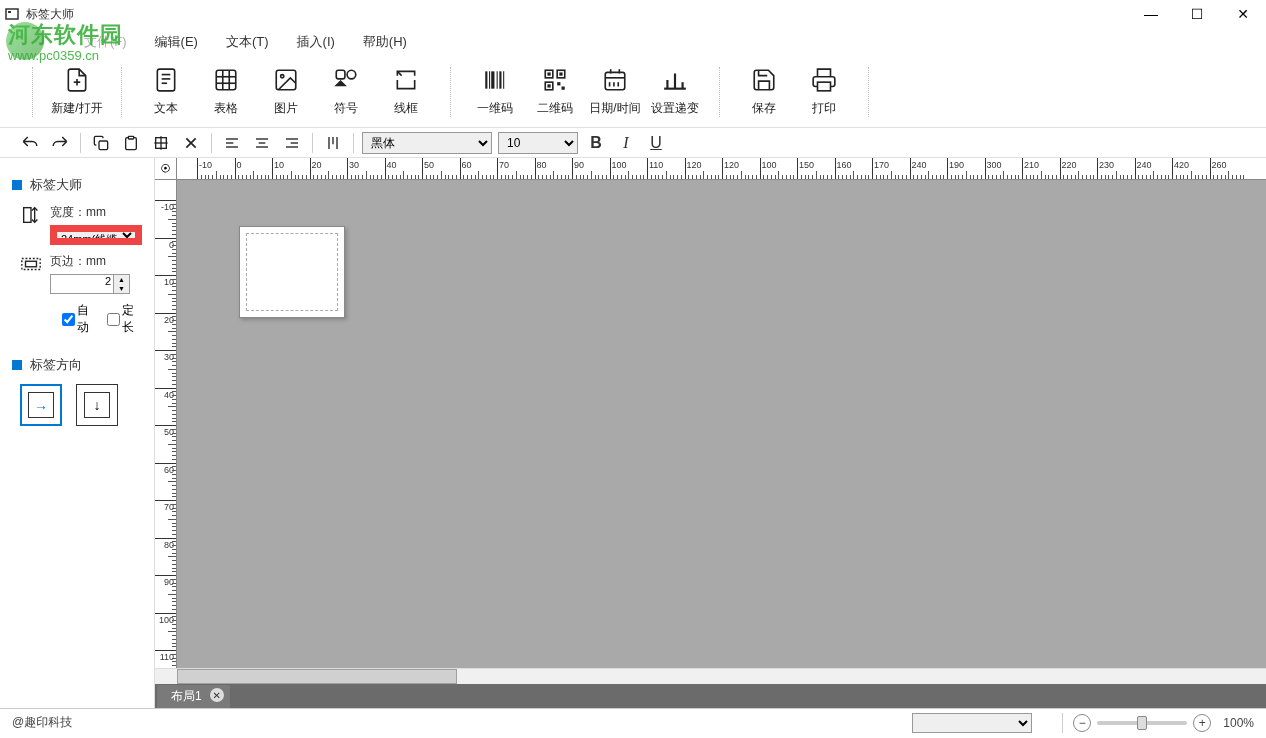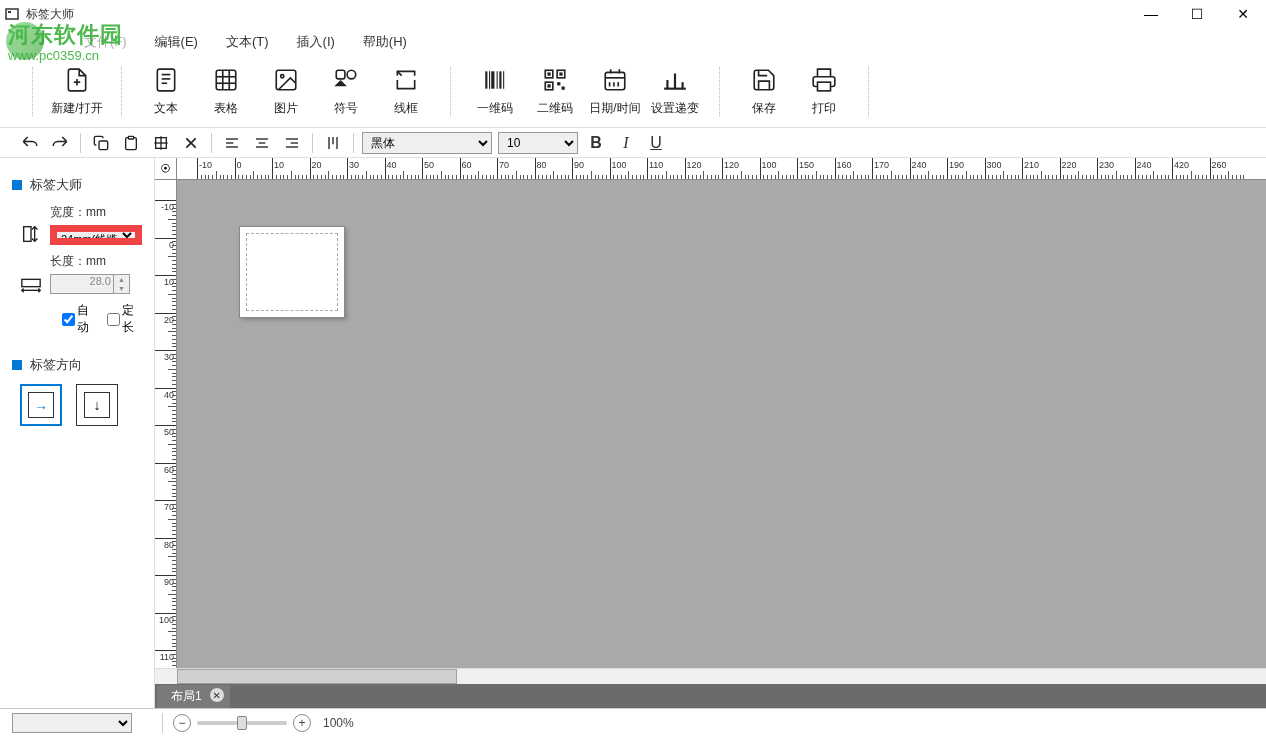--- a/index.html
+++ b/index.html
@@ -36,21 +36,21 @@
 .fmt-sep { width: 0; height: 20px; border-left: 1px solid #ccc; margin: 0 2px; }
 .fmt-select { height: 22px; border: 1px solid #999; font-size: 12px; padding: 0 4px; }
 
 
 .main-area { display: flex; height: 550px; }
 
 
 .sidebar { width: 194px; background: #fff; padding: 10px 12px; font-size: 13px; border-right: 1px solid #ddd; }
 .sb-section-title { display: flex; align-items: center; margin: 8px 0 10px; color: #333; }
 .sb-marker { width: 10px; height: 10px; background: #0078d4; margin-right: 8px; }
-.sb-row { display: flex; align-items: flex-end; margin: 8px 0 8px 8px; gap: 8px; }
+.sb-row { display: flex; align-items: flex-start; margin: 8px 0 8px 8px; gap: 8px; }
 .sb-icon { width: 22px; height: 22px; display: flex; align-items: center; justify-content: center; }
 .sb-col { display: flex; flex-direction: column; gap: 4px; flex: 1; }
 .sb-label { font-size: 12px; color: #333; }
 .sb-select { width: 92px; height: 20px; font-size: 11px; border: 7px solid #ef4444; }
 .sb-spin { width: 80px; height: 20px; border: 1px solid #999; font-size: 11px; text-align: right; padding-right: 18px; position: relative; background: #fff; }
 .sb-spin.disabled { background: #f0f0f0; color: #888; }
 .sb-spin-btns { position: absolute; right: 0; top: 0; width: 16px; height: 100%; display: flex; flex-direction: column; border-left: 1px solid #999; }
 .sb-spin-btn { flex: 1; font-size: 7px; display: flex; align-items: center; justify-content: center; cursor: pointer; background: #eee; }
 .sb-warning { font-size: 11px; color: #d00; margin: 4px 0 10px 8px; }
 .sb-checks { display: flex; gap: 10px; margin-left: 50px; margin-top: 8px; }
@@ -371,29 +371,27 @@
           </svg>
         </div>
       <div class="sb-col">
         <span class="sb-label">宽度：mm</span>
         <select class="sb-select"><option>24mm(线缆用</option></select>
       </div>
     </div>
     <div class="sb-row">
       <div class="sb-icon">
           <svg width="22" height="22" viewBox="0 0 24 24" fill="none" stroke="#222" stroke-width="1.5">
-            <rect x="2" y="8" width="20" height="8"></rect>
-            <line x1="2" y1="20" x2="22" y2="20"></line>
-            <polyline points="4 18 2 20 4 22"></polyline>
-            <polyline points="20 18 22 20 20 22"></polyline>
+            <rect x="2" y="6" width="20" height="12" stroke-dasharray="2 2"></rect>
+            <rect x="6" y="9" width="12" height="6"></rect>
           </svg>
         </div>
       <div class="sb-col">
-        <span class="sb-label">长度：mm</span>
-        <div class="sb-spin disabled"><span>28.0</span><div class="sb-spin-btns">
+        <span class="sb-label">页边：mm</span>
+        <div class="sb-spin"><span>2</span><div class="sb-spin-btns">
               <div class="sb-spin-btn">▲</div>
               <div class="sb-spin-btn">▼</div>
             </div></div>
       </div>
     </div>
     <div class="sb-checks">
       <label class="sb-check">
           <input type="checkbox" checked="" style="">
           <span>自动</span>
         </label>
@@ -883,20 +881,21 @@
     <div class="doc-tabs">
       <div class="doc-tab">
         <span>布局1</span>
         <span class="close-x">✕</span>
       </div>
     </div>
   </div>
 </div>
 
 <div class="statusbar">
+  <div class="sb-left">@趣印科技</div>
   <select class="sb-combo"><option></option></select>
   <div class="sb-divider"></div>
   <div class="zoom-ctl">
     <div class="zoom-btn">−</div>
     <div class="zoom-slider">
         <div class="zoom-thumb"></div>
       </div>
     <div class="zoom-btn">+</div>
     <span class="zoom-label">100%</span>
   </div>

